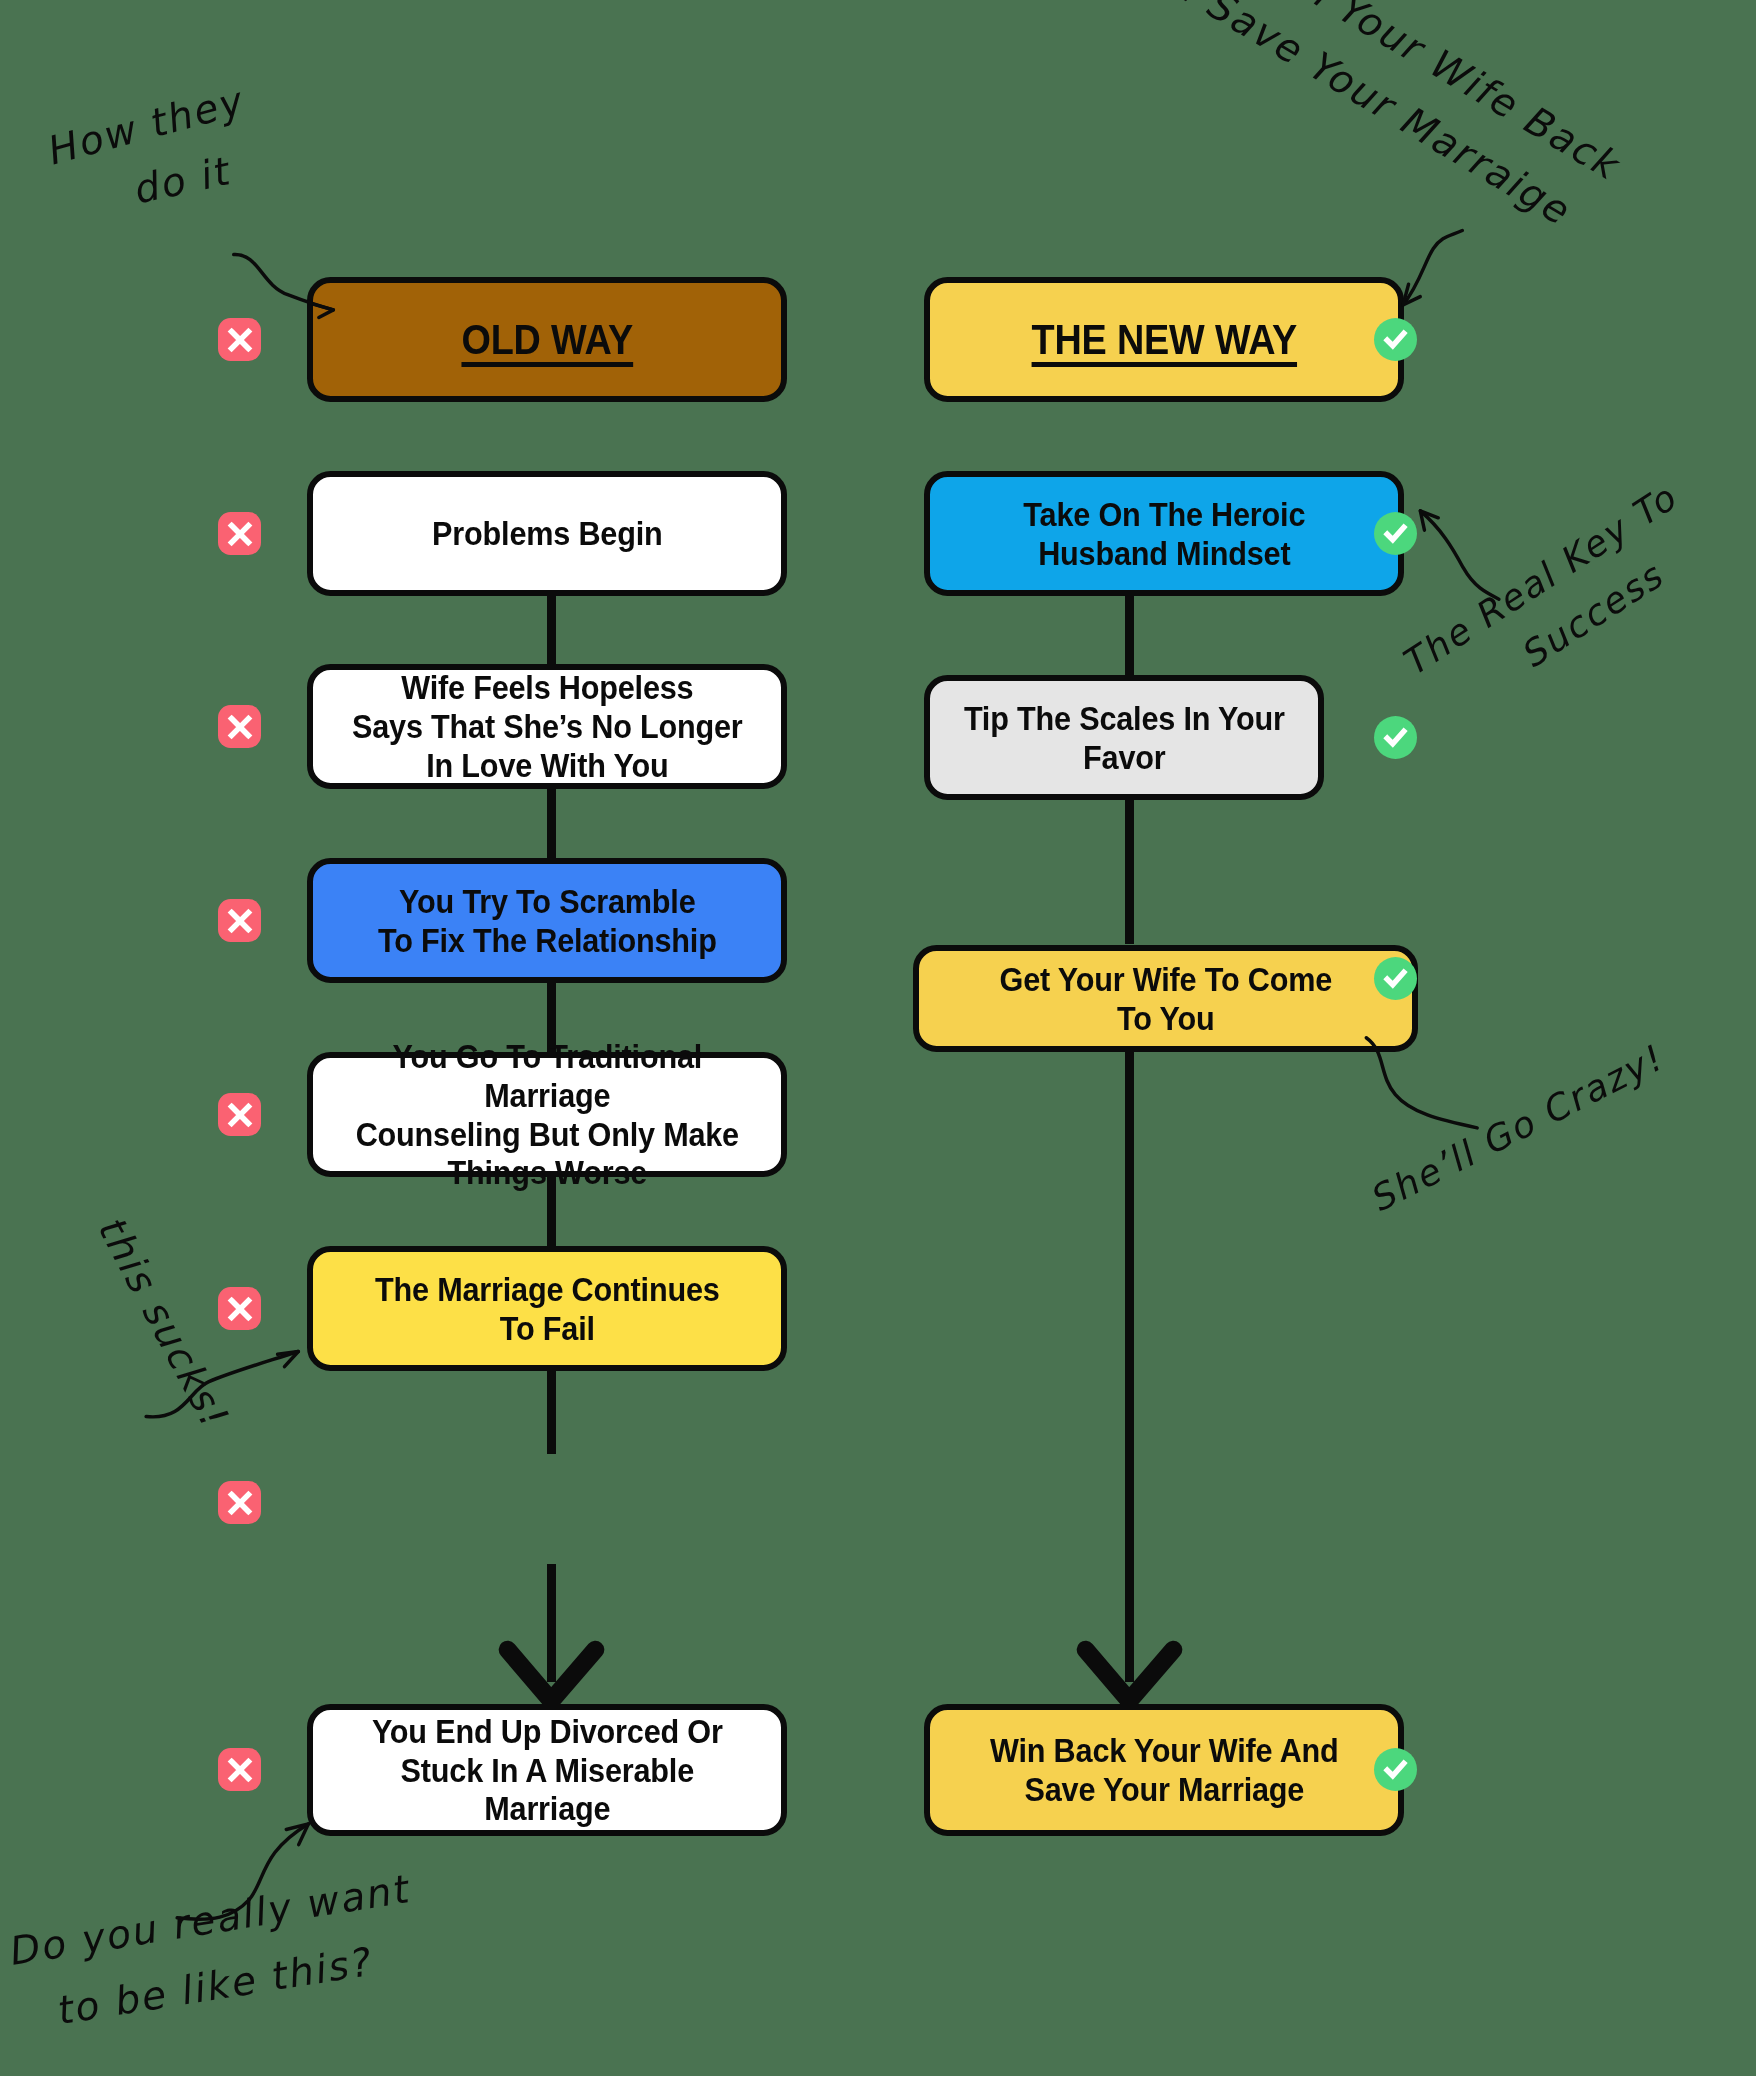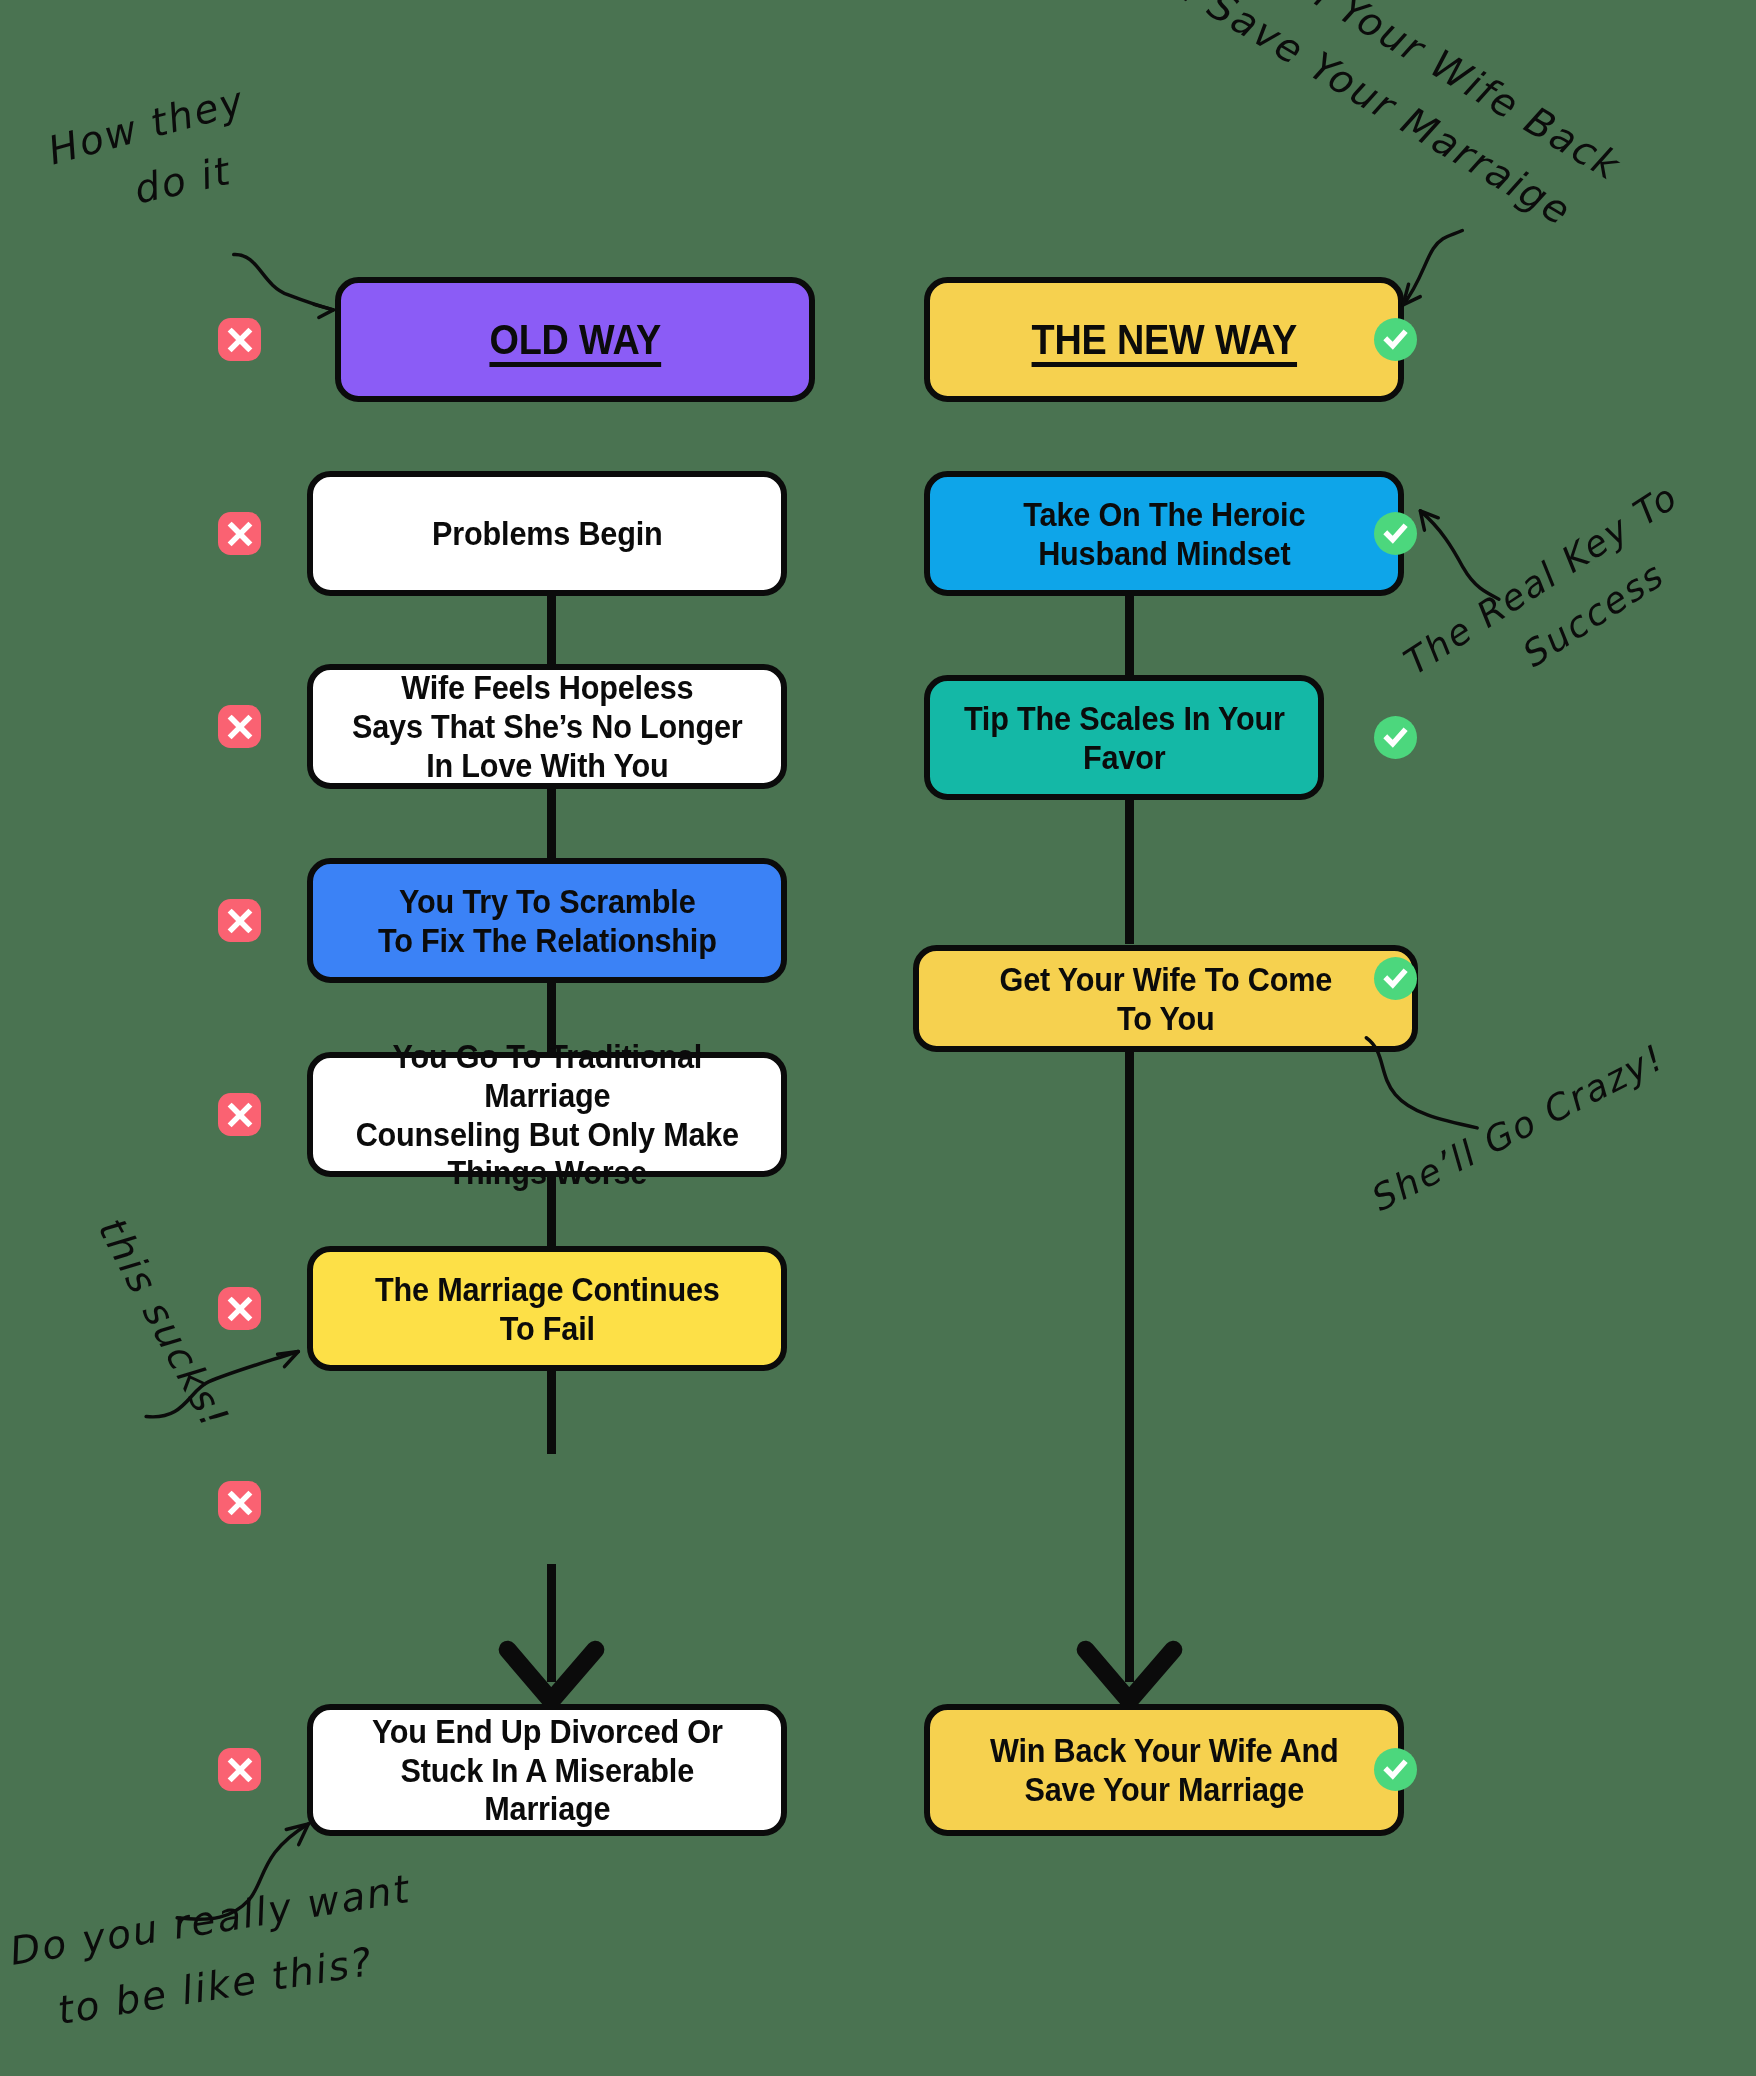--- a/index.html
+++ b/index.html
@@ -103,21 +103,21 @@
     <path d="M14 14 L77 88 L141 14" fill="none" stroke="#0B0B0B" stroke-width="26" stroke-linecap="round" stroke-linejoin="round"></path>
   </svg>
 
   <div class="conn" style="left:1125px;top:595px;height:83px;"></div>
   <div class="conn" style="left:1125px;top:799px;height:145px;"></div>
   <div class="conn" style="left:1125px;top:1052px;height:630px;"></div>
   <svg class="arrowhead" style="left:1076px;top:1640px;width:107px;height:76px;" viewBox="0 0 155 110">
     <path d="M14 14 L77 88 L141 14" fill="none" stroke="#0B0B0B" stroke-width="26" stroke-linecap="round" stroke-linejoin="round"></path>
   </svg>
 
-  <div class="box old header" style="left: 307px; top: 277px; width: 480px; height: 125px; background: #8b5cf6; margin-left: 28px;">
+  <div class="box old header" style="left: 307px; top: 277px; width: 480px; height: 125px; background: #a16207;">
     <span class="txt">OLD WAY</span>
   </div>
 
   <div class="box old body" style="left: 307px; top: 471px; width: 480px; height: 125px; background: rgb(255, 255, 255);">
     <span class="txt">Problems Begin</span>
   </div>
 
   <div class="box old body" style="left: 307px; top: 664px; width: 480px; height: 125px; background: rgb(255, 255, 255);">
     <span class="txt">Wife Feels Hopeless<br>Says That She’s No Longer<br>In Love With You</span>
   </div>
@@ -140,21 +140,21 @@
   </div>
 
   <div class="box new header" style="left: 880px; top: 277px; width: 480px; height: 125px; background: rgb(246, 209, 79);">
     <span class="txt">THE NEW WAY</span>
   </div>
 
   <div class="box new body" style="left: 880px; top: 471px; width: 480px; height: 125px; background: #0ea5e9;">
     <span class="txt">Take On The Heroic<br>Husband Mindset</span>
   </div>
 
-  <div class="box new body" style="left: 880px; top: 675px; width: 400px; height: 125px; background: #14b8a6;">
+  <div class="box new body" style="left: 880px; top: 675px; width: 400px; height: 125px; background: #e5e5e5;">
     <span class="txt">Tip The Scales In Your<br>Favor</span>
   </div>
 
   <div class="box new body" style="left: 869px; top: 945px; width: 505px; height: 107px; background: rgb(246, 209, 79);">
     <span class="txt">Get Your Wife To Come<br>To You</span>
   </div>
 
   <div class="box new body" style="left: 880px; top: 1704px; width: 480px; height: 132px; background: rgb(246, 209, 79);">
     <span class="txt">Win Back Your Wife And<br>Save Your Marriage</span>
   </div>

